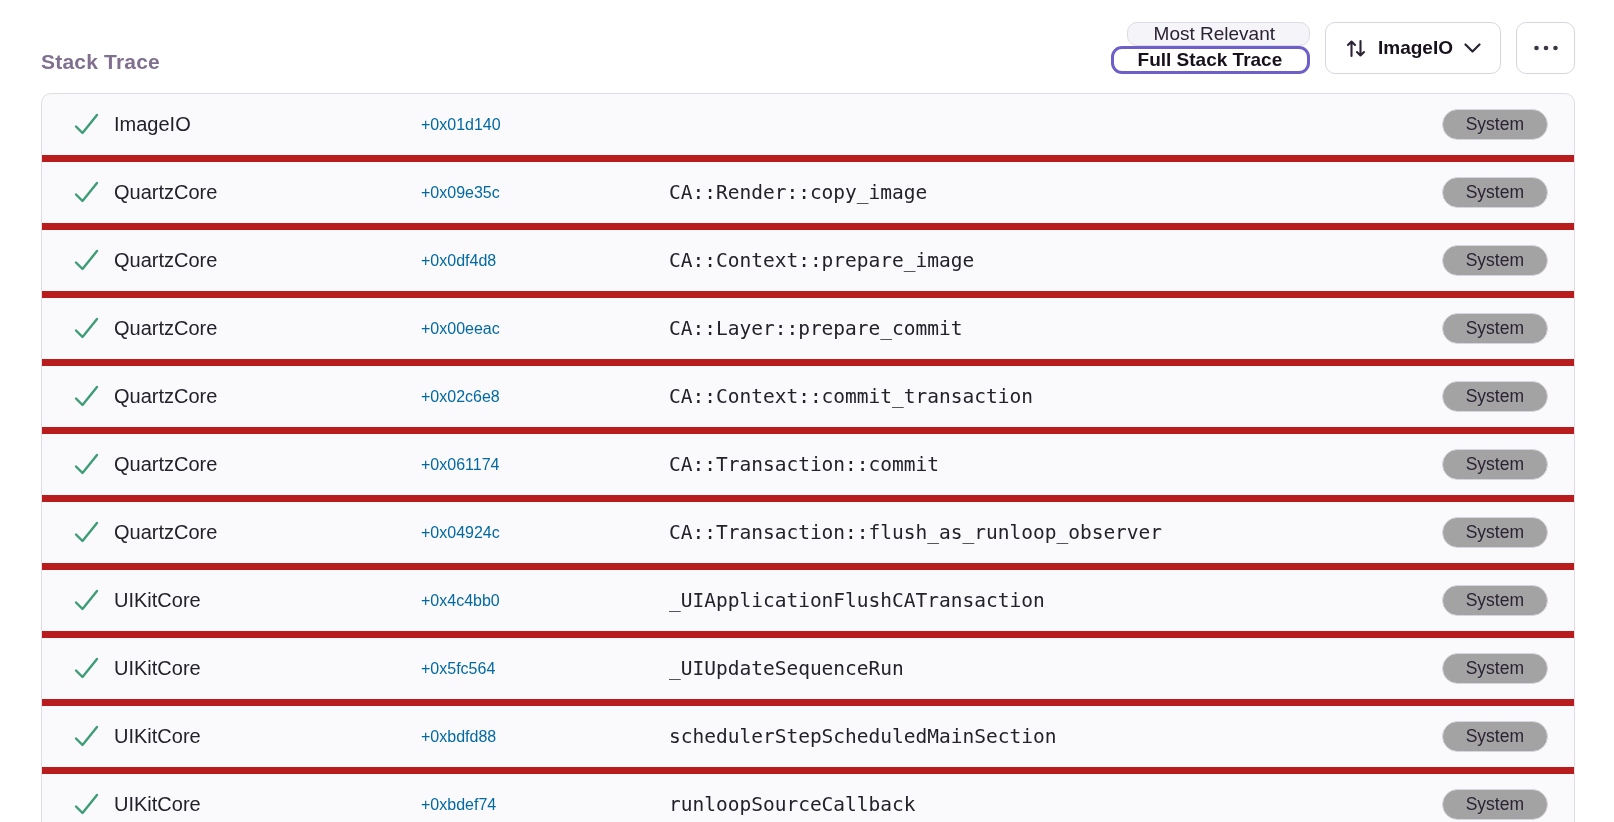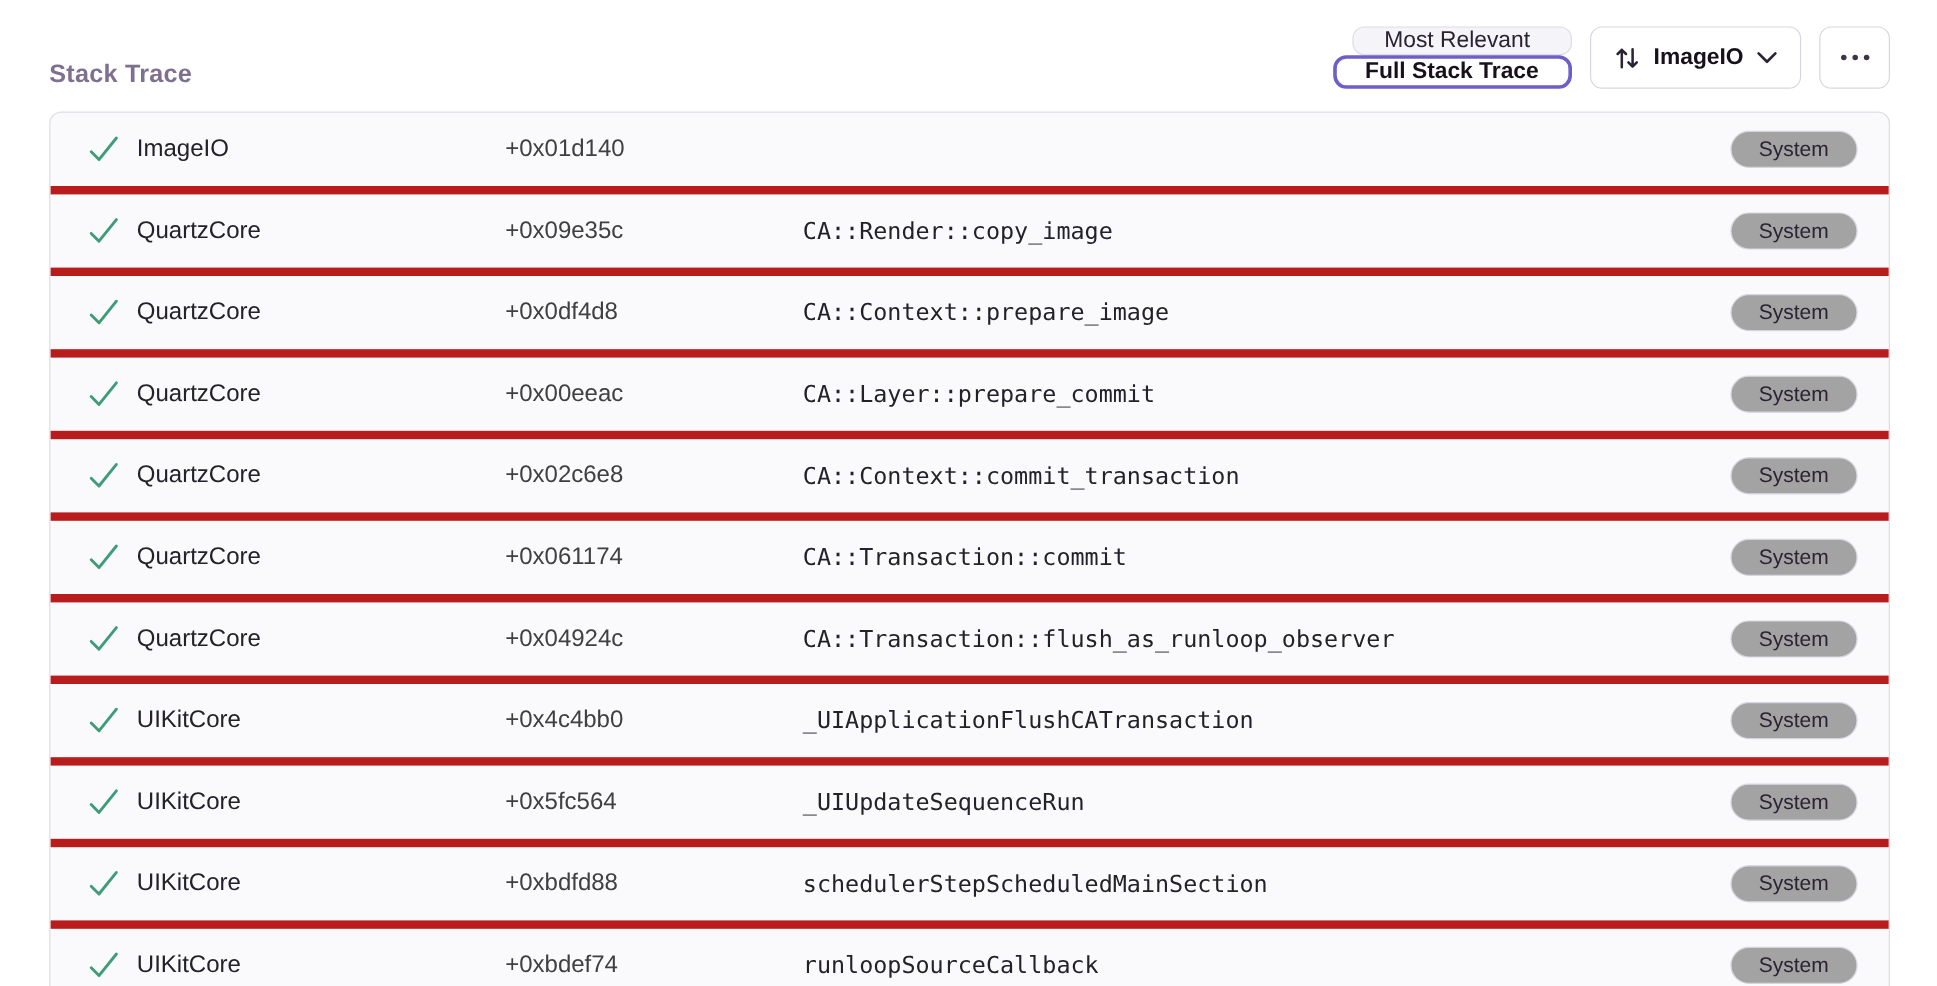--- a/index.html
+++ b/index.html
@@ -74,21 +74,21 @@
     display: grid;
     grid-template-columns: 41px 307px 248px 1fr auto;
     align-items: center;
     padding: 15px 26px 15px 31px;
     border-bottom: 7px solid #b91c1c;
     min-height: 62px;
     cursor: pointer;
   }
   .check-icon { display: flex; align-items: center; }
   .frame-module { font-size: 20px; color: #232129; }
-  .frame-address { font-size: 20px; color: #404040; text-decoration: none; cursor: pointer; }
+  .frame-address { font-size: 16px; color: #0369a1; text-decoration: none; cursor: pointer; }
   .frame-function {
     font-family: "DejaVu Sans Mono", monospace;
     font-size: 19.5px;
     line-height: 31px;
     color: #232129;
     max-width: 548px;
     word-break: break-all;
   }
   .frame-badge {
     justify-self: end;

